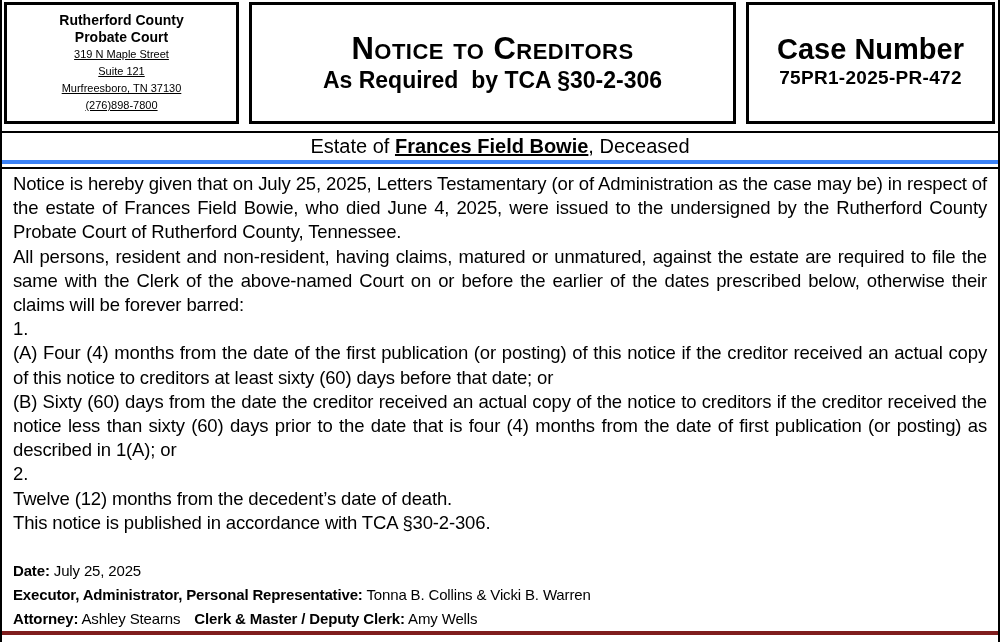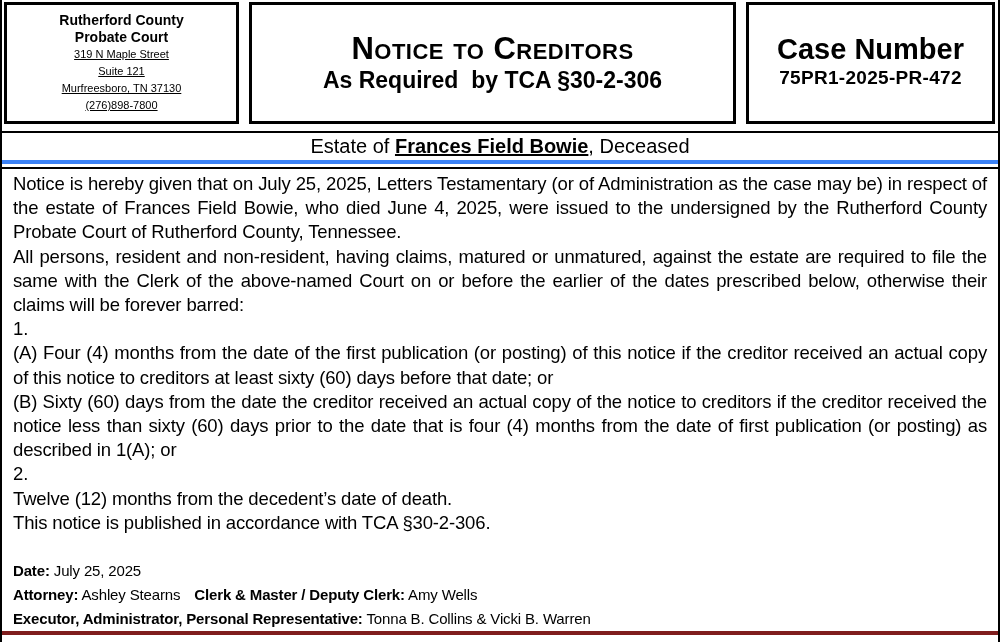--- a/index.html
+++ b/index.html
@@ -135,18 +135,18 @@
     <p>(A) Four (4) months from the date of the first publication (or posting) of this notice if the creditor received an actual copy of this notice to creditors at least sixty (60) days before that date; or</p>
     <p>(B) Sixty (60) days from the date the creditor received an actual copy of the notice to creditors if the creditor received the notice less than sixty (60) days prior to the date that is four (4) months from the date of first publication (or posting) as described in 1(A); or</p>
     <p>2.</p>
     <p>Twelve (12) months from the decedent’s date of death.</p>
     <p>This notice is published in accordance with TCA §30-2-306.</p>
 
     <div class="blank-line"></div>
 
     <div class="footer-line"><span class="lbl">Date:</span><span> July 25, 2025</span></div>
 
+    <div class="footer-line"><span class="lbl">Executor, Administrator, Personal Representative:</span><span> Tonna B. Collins &amp; Vicki B. Warren</span></div>
+
     <div class="footer-line"><span class="lbl">Attorney:</span><span> Ashley Stearns</span><span class="gap"></span><span class="lbl">Clerk &amp; Master / Deputy Clerk:</span><span> Amy Wells</span></div>
-
-    <div class="footer-line"><span class="lbl">Executor, Administrator, Personal Representative:</span><span> Tonna B. Collins &amp; Vicki B. Warren</span></div>
   </div>
 
 </div>
 
 </body></html>

